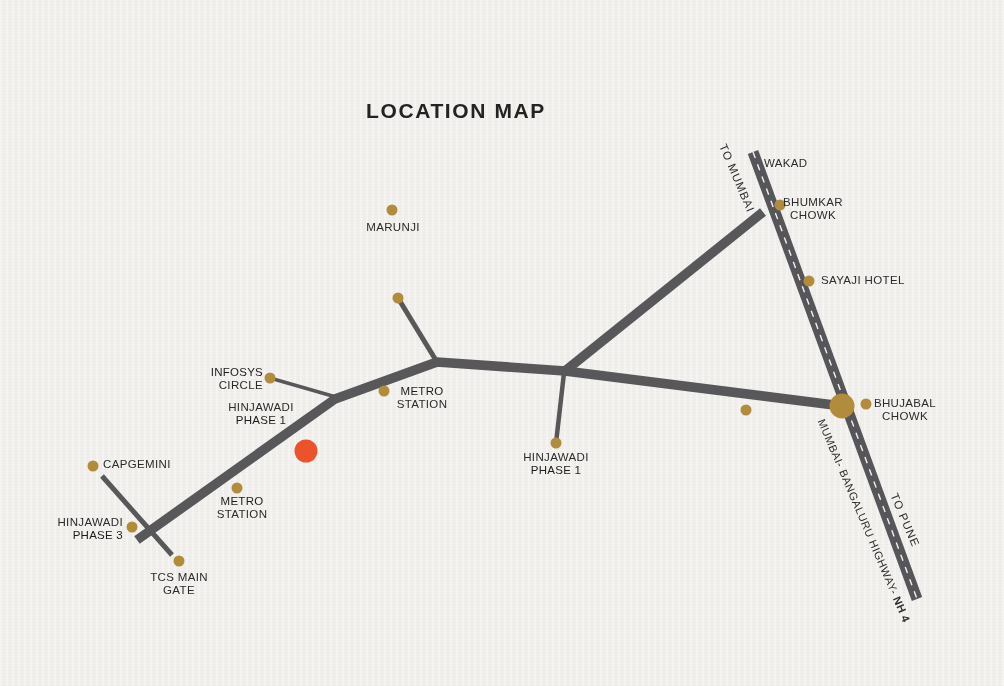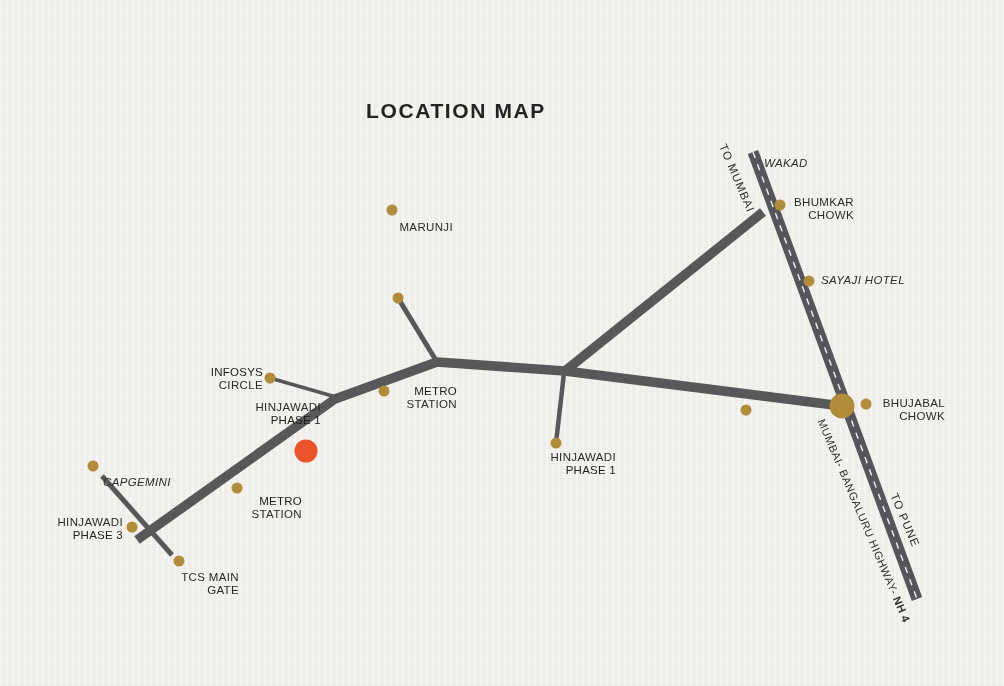--- a/index.html
+++ b/index.html
@@ -15,21 +15,21 @@
   .title{
     position:absolute;left:0;top:99px;width:912px;text-align:center;
     font-size:21px;font-weight:800;letter-spacing:1.6px;color:#232323;
   }
   .lbl{
     position:absolute;font-size:11.5px;line-height:1.16;letter-spacing:0.35px;
     color:#2b2b2b;font-weight:400;
   }
   .lbl span{display:block;}
   .lbl .b{font-weight:400;color:#1c1c1c;letter-spacing:0.25px;}
-  .tc{text-align:right;} .tr{text-align:right;} .tl{text-align:left;font-style:italic;}
+  .tc{text-align:center;} .tr{text-align:right;} .tl{text-align:left;}
   .dot{
     position:absolute;width:11px;height:11px;border-radius:50%;
     background:#b18c3a;transform:translate(-50%,-50%);
   }
   .dot-big{width:25px;height:25px;background:#b18c3a;}
   .dot-orange{width:23px;height:23px;background:#ea532c;}
   .rot{
     position:absolute;white-space:nowrap;color:#2d2d2d;
     font-size:11.5px;letter-spacing:0.9px;text-align:center;
     transform:rotate(67deg);transform-origin:center center;
@@ -103,21 +103,21 @@
     <span class="b">PHASE 1</span>
   </div>
   <div class="lbl tc" style="left:387px;top:385px;width:70px">
     <span class="b">METRO</span>
     <span>STATION</span>
   </div>
   <div class="lbl tc" style="left:496px;top:451px;width:120px">
     <span>HINJAWADI</span>
     <span class="b">PHASE 1</span>
   </div>
-  <div class="lbl tl" style="left:103px;top:476px;width:120px">
+  <div class="lbl tl" style="left:103px;top:458px;width:120px">
     <span>CAPGEMINI</span>
   </div>
   <div class="lbl tc" style="left:182px;top:495px;width:120px">
     <span class="b">METRO</span>
     <span>STATION</span>
   </div>
   <div class="lbl tr" style="left:23px;top:516px;width:100px">
     <span>HINJAWADI</span>
     <span class="b">PHASE 3</span>
   </div>

